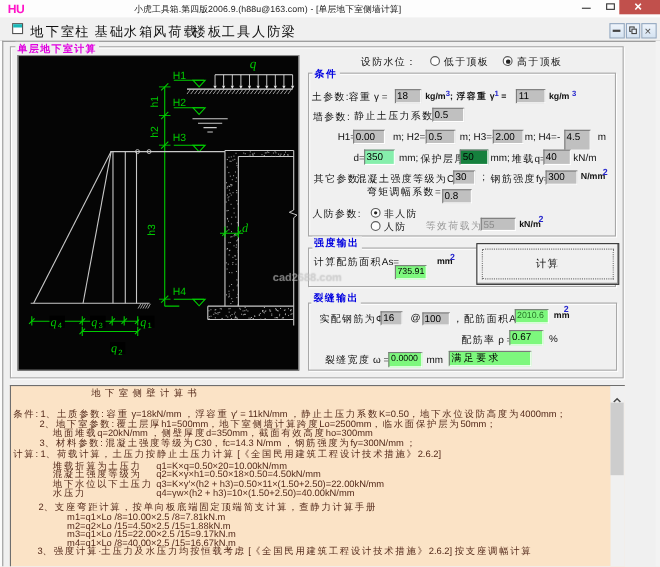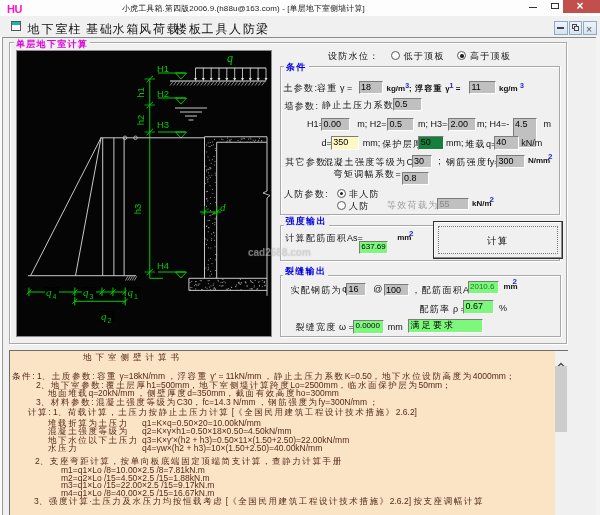--- a/index.html
+++ b/index.html
@@ -460,24 +460,24 @@
 <div class="fl" style="left:284.5px;top:99.5px;"><span class="c">墙参数</span>: </div>
 <div class="fl" style="left:322px;top:99px;"><span class="c">静止土压力系数</span>K=</div>
 <div class="in" style="left:392.5px;top:98px;width:29px;height:13px;background:#c0c0c0;color:#000;font-size:9px">0.5</div>
 <div class="fl" style="left:307px;top:119px;">H1=</div>
 <div class="in" style="left:321px;top:117.5px;width:29px;height:13px;background:#c0c0c0;color:#000;font-size:9px">0.00</div>
 <div class="fl" style="left:357.3px;top:119px;">m; H2=-</div>
 <div class="in" style="left:387px;top:117.5px;width:27px;height:13px;background:#c0c0c0;color:#000;font-size:9px">0.5</div>
 <div class="fl" style="left:418px;top:119px;">m; H3=-</div>
 <div class="in" style="left:448px;top:117.5px;width:27.5px;height:13px;background:#c0c0c0;color:#000;font-size:9px">2.00</div>
 <div class="fl" style="left:477px;top:119px;">m; H4=-</div>
-<div class="in" style="left:512.5px;top:117.5px;width:24.5px;height:30px;background:#c0c0c0;color:#000;font-size:9px">4.5</div>
+<div class="in" style="left:512.5px;top:117.5px;width:24.5px;height:19px;background:#c0c0c0;color:#000;font-size:9px">4.5</div>
 <div class="fl" style="left:543.4px;top:119px;">m</div>
 <div class="fl" style="left:321.4px;top:137.5px;">d=</div>
-<div class="in" style="left:330.7px;top:136px;width:28px;height:13.5px;background:#fef9c3;color:#000;font-size:9px">350</div>
+<div class="in" style="left:330.7px;top:136px;width:28px;height:13.5px;background:#86efac;color:#000;font-size:9px">350</div>
 <div class="fl" style="left:362.8px;top:137.5px;">mm;</div>
 <div class="fl" style="left:382.2px;top:137.5px;"><span class="c">保护层厚</span></div>
 <div class="in" style="left:418.2px;top:136px;width:25.5px;height:13.5px;background:#15803d;color:#000;font-size:9px">50</div>
 <div class="fl" style="left:446px;top:137.5px;">mm;</div>
 <div class="fl" style="left:465.3px;top:137.5px;"><span class="c">堆载</span>q=</div>
 <div class="in" style="left:493.7px;top:136px;width:25px;height:13.5px;background:#c0c0c0;color:#000;font-size:9px">40</div>
 <div class="fl" style="left:521.2px;top:137.5px;">kN/m</div>
 <div class="fl" style="left:285.3px;top:155.5px;"><span class="c">其它参数</span>: </div>
 <div class="fl" style="left:324px;top:155.5px;"><span class="c">混凝土强度等级为</span>C</div>
 <div class="in" style="left:411.5px;top:154.5px;width:20.5px;height:13px;background:#c0c0c0;color:#000;font-size:9px">30</div>
@@ -495,21 +495,21 @@
 <div class="fl" style="left:349px;top:188px;"><span class="c">非人防</span></div>
 <div class="rad" style="left:336.5px;top:200.5px"></div>
 <div class="fl" style="left:349px;top:200px;"><span class="c">人防</span></div>
 <div class="flg" style="left:387px;top:199px;"><span class="c">等效荷载为</span></div>
 <div class="in" style="left:437px;top:197.5px;width:32px;height:12.5px;background:#c0c0c0;color:#8a8a8a;font-size:9px">55</div>
 <div class="fl2" style="left:472px;top:199px;">kN/m</div>
 <div class="fl2" style="left:489.5px;top:195px;color:#2222cc">2</div>
 <div class="grp" style="left:279.5px;top:224.8px;width:280.5px;height:36.2px"></div>
 <div class="glab" style="left:283.5px;top:214.5px"><span class="c">强度输出</span></div>
 <div class="fl" style="left:285.3px;top:231.8px;"><span class="c">计算配筋面积</span>As=</div>
-<div class="in" style="left:358.8px;top:241px;width:29.5px;height:12.5px;background:#7df87d;color:#000;font-size:8px">637.69</div>
+<div class="in" style="left:358.8px;top:241px;width:29.5px;height:12.5px;background:#7df87d;color:#000;font-size:8px">735.91</div>
 <div class="fl2" style="left:397.2px;top:233px;">mm</div>
 <div class="fl2" style="left:409px;top:228.5px;color:#2222cc">2</div>
 <div class="btn" style="left:432.8px;top:220.7px;width:130px;height:38.2px">
     <div class="btnin"><span class="c">计算</span></div>
   </div>
 <div class="grp" style="left:279.8px;top:274.7px;width:281.2px;height:62.8px"></div>
 <div class="glab" style="left:283px;top:264.5px"><span class="c">裂缝输出</span></div>
 <div class="fl" style="left:290.4px;top:283.6px;"><span class="c">实配钢筋为</span>Φ</div>
 <div class="in" style="left:346px;top:283px;width:19.5px;height:12.5px;background:#c0c0c0;color:#000;font-size:9px">16</div>
 <div class="fl" style="left:373.2px;top:283.6px;">@</div>
@@ -525,21 +525,21 @@
 <div class="in" style="left:353px;top:319.5px;width:30.5px;height:14px;background:#7df87d;color:#000;font-size:8px">0.0000</div>
 <div class="fl" style="left:387.8px;top:321.5px;">mm</div>
 <div class="in" style="left:408px;top:318.5px;width:75px;height:14px;background:#7df87d;color:#000;font-size:9px"><span style="letter-spacing:2.2px">满足要求</span></div>
 
 <div class="abs" style="left:9px;top:350px;width:559px;height:165px;border-top:1px solid #6e6e6e;border-left:1px solid #6e6e6e;background:#fbe3c6;overflow:hidden"></div>
 <div class="bl" style="left:83px;top:352.5px"><span class="d">地</span> <span class="d">下</span> <span class="d">室</span> <span class="d">侧</span> <span class="d">壁</span> <span class="d">计</span> <span class="d">算</span> <span class="d">书</span></div>
 <div class="bl" style="left:12px;top:371.5px"><span class="d">条件</span>: 1<span class="d">、土质参数</span>: <span class="d">容重</span> γ=18kN/mm <span class="d">，浮容重</span> γ′ = 11kN/mm <span class="d">，静止土压力系数</span>K=0.50<span class="d">，地下水位设防高度为</span>4000mm<span class="d">；</span></div>
 <div class="bl" style="left:36px;top:380.5px">2<span class="d">、地下室参数</span>: <span class="d">覆土层厚</span>h1=500mm<span class="d">，地下室侧墙计算跨度</span>Lo=2500mm<span class="d">，临水面保护层为</span>50mm<span class="d">；</span></div>
 <div class="bl" style="left:48px;top:389px"><span class="d">地面堆载</span>q=20kN/mm <span class="d">，侧壁厚度</span>d=350mm<span class="d">，截面有效高度</span>ho=300mm</div>
 <div class="bl" style="left:36px;top:398px">3<span class="d">、材料参数</span>: <span class="d">混凝土强度等级为</span>C30<span class="d">，</span>fc=14.3 N/mm <span class="d">，钢筋强度为</span>fy=300N/mm  <span class="d">；</span></div>
-<div class="bl" style="left:28px;top:408px"><span class="d">计算</span>: 1<span class="d">、荷载计算，土压力按静止土压力计算</span> [<span class="d">《全国民用建筑工程设计技术措施》</span>2.6.2]</div>
+<div class="bl" style="left:12px;top:408px"><span class="d">计算</span>: 1<span class="d">、荷载计算，土压力按静止土压力计算</span> [<span class="d">《全国民用建筑工程设计技术措施》</span>2.6.2]</div>
 <div class="bl" style="left:48px;top:419px"><span class="d">堆载折算为土压力</span></div>
 <div class="bl" style="left:48px;top:427.3px"><span class="d">混凝土强度等级为</span></div>
 <div class="bl" style="left:48px;top:435.6px"><span class="d">地下水位以下土压力</span></div>
 <div class="bl" style="left:48px;top:444px"><span class="d">水压力</span></div>
 <div class="bl" style="left:35px;top:457px">2<span class="d">、支座弯距计算，按单向板底端固定顶端简支计算，查静力计算手册</span></div>
 <div class="bl" style="left:61px;top:466px">m1=q1×Lo  /8=10.00×2.5  /8=7.81kN.m</div>
 <div class="bl" style="left:61px;top:473.5px">m2=q2×Lo  /15=4.50×2.5  /15=1.88kN.m</div>
 <div class="bl" style="left:61px;top:481px">m3=q1×Lo  /15=22.00×2.5  /15=9.17kN.m</div>
 <div class="bl" style="left:61px;top:488.5px">m4=q1×Lo  /8=40.00×2.5  /15=16.67kN.m</div>
 <div class="bl" style="left:34px;top:496.7px">3<span class="d">、强度计算</span>·<span class="d">土压力及水压力均按恒载考虑</span> [<span class="d">《全国民用建筑工程设计技术措施》</span>2.6.2] <span class="d">按支座调幅计算</span></div>

